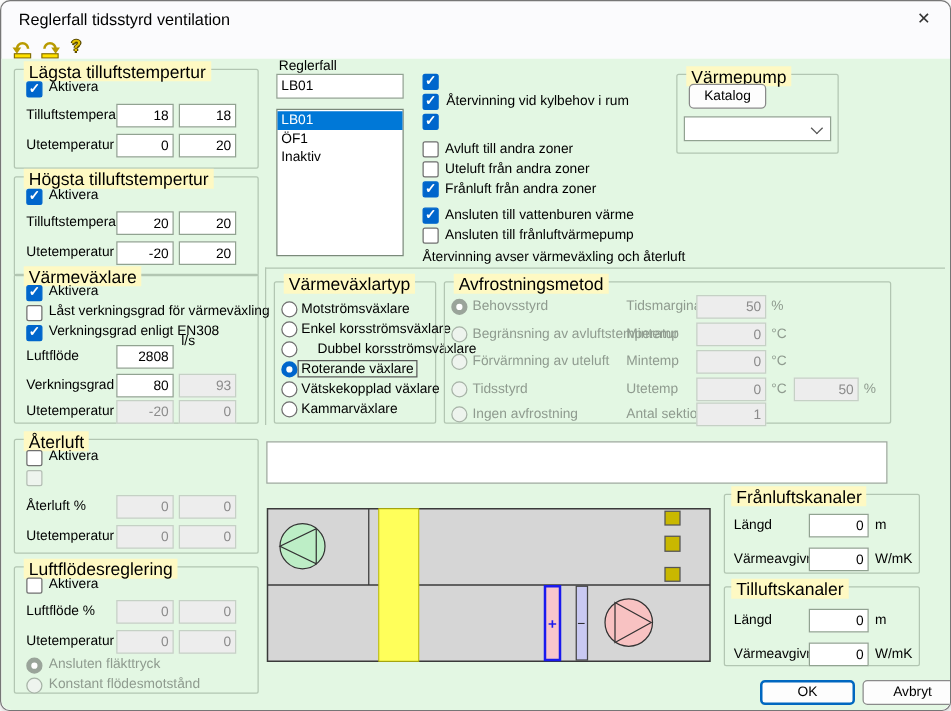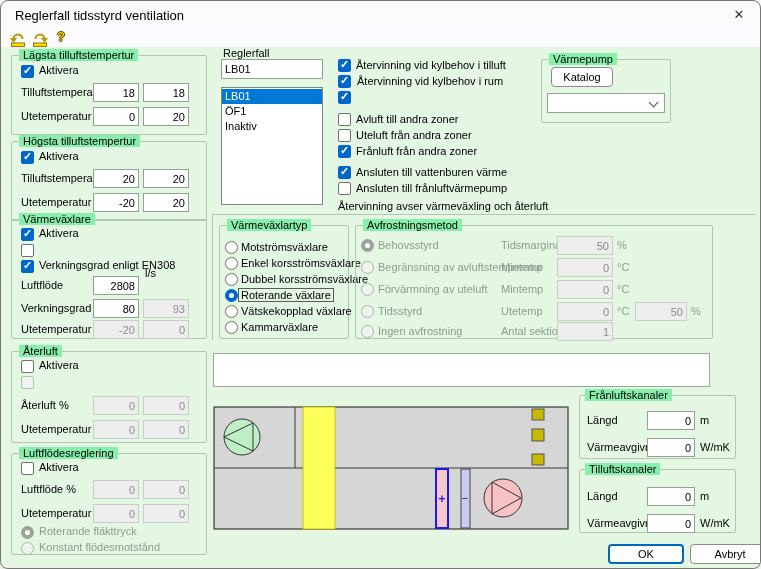--- a/index.html
+++ b/index.html
@@ -8,21 +8,21 @@
     font-size:11px;color:#000;border:1px solid #767676;border-radius:8px;overflow:hidden;
     background:#fbfbfd;box-shadow:0 2px 5px rgba(0,0,0,.18);}
   .body-bg{position:absolute;left:0;top:46px;right:0;bottom:0;background:#e3f7e3;border-radius:0 0 8px 8px;}
   .titlebar{position:absolute;left:0;top:0;right:0;height:28px;display:flex;align-items:center;padding-left:14px;}
   .title{font-size:13px;}
   .close{position:absolute;right:10px;top:4px;width:22px;height:20px;text-align:center;font-size:13px;line-height:20px;color:#333;cursor:default;}
   .tool{position:absolute;width:18px;height:16px;}
   .help-q{position:absolute;font-size:13px;font-weight:bold;color:#e8c500;
     text-shadow:-1px 0 #5a4a00,1px 0 #5a4a00,0 -1px #5a4a00,0 1px #5a4a00;}
   .grp{position:absolute;border:1px solid #b2c6b2;border-radius:2px;}
-  .grp-t{position:absolute;background:#86efac;padding:0 4px;white-space:nowrap;font-size:11px;}
+  .grp-t{position:absolute;background:#fef9c3;padding:0 4px;white-space:nowrap;font-size:14px;}
   .lb{position:absolute;white-space:nowrap;font-size:11px;}
   .lb.dis{color:#8f9b8f;}
   .fld{position:absolute;width:46px;height:19px;border:1px solid #91a391;background:#fff;
     font:11px "Liberation Sans",sans-serif;text-align:right;padding:0 3px;color:#000;}
   .fld.dis{background:#ededed;color:#8b8b8b;border-color:#c5d1c5;}
   .fld.txt{text-align:left;}
   .cb{position:absolute;width:13px;height:13px;border:1px solid #6f6f6f;border-radius:2px;background:#fff;}
   .cb.checked{background:#0066cc;border-color:#0066cc;}
   .cb.checked::after{content:"✓";position:absolute;left:1px;top:-2px;color:#fff;font-size:11px;font-weight:bold;}
   .cb.dis{border-color:#b4beb4;background:#eef4ee;}
@@ -90,20 +90,21 @@
   <input class="fld" style="left: 142px; top: 168px;" value="20">
   <span class="lb" style="left:20px;top:195px">Utetemperatur</span>
   <input class="fld" style="left: 92px; top: 192px;" value="-20">
   <input class="fld" style="left: 142px; top: 192px;" value="20">
 
   <div class="grp" style="left:10px;top:218px;width:196px;height:120px"></div>
   <span class="grp-t" style="left:18px;top:212px">Värmeväxlare</span>
   <span class="cb checked" style="left:20px;top:227px"></span>
   <span class="lb" style="left:38px;top:226px">Aktivera</span>
   <span class="cb" style="left:20px;top:243px"></span>
+  <span class="lb" style="left:38px;top:242px">Låst verkningsgrad för värmeväxling</span>
   <span class="cb checked" style="left:20px;top:259px"></span>
   <span class="lb" style="left:38px;top:258px">Verkningsgrad enligt EN308</span>
   <span class="lb" style="left:20px;top:278px">Luftflöde</span>
   <input class="fld" style="left: 92px; top: 275px;" value="2808">
   <span class="lb" style="left:144px;top:266px">l/s</span>
   <span class="lb" style="left:20px;top:301px">Verkningsgrad %</span>
   <input class="fld" style="left: 92px; top: 298px;" value="80">
   <input class="fld dis" style="left: 142px; top: 298px;" value="93">
   <span class="lb" style="left:20px;top:322px">Utetemperatur</span>
   <input class="fld dis" style="left: 92px; top: 319px;" value="-20">
@@ -125,34 +126,33 @@
   <span class="grp-t" style="left:18px;top:446px">Luftflödesreglering</span>
   <span class="cb" style="left:20px;top:461px"></span>
   <span class="lb" style="left:38px;top:460px">Aktivera</span>
   <span class="lb" style="left:20px;top:482px">Luftflöde %</span>
   <input class="fld dis" style="left: 92px; top: 479px;" value="0">
   <input class="fld dis" style="left: 142px; top: 479px;" value="0">
   <span class="lb" style="left:20px;top:506px">Utetemperatur</span>
   <input class="fld dis" style="left: 92px; top: 503px;" value="0">
   <input class="fld dis" style="left: 142px; top: 503px;" value="0">
   <span class="radio sel dis" style="left:20px;top:525px"></span>
-  <span class="lb dis" style="left:38px;top:524px">Roterande fläkttryck</span>
+  <span class="lb dis" style="left:38px;top:524px">Ansluten fläkttryck</span>
   <span class="radio dis" style="left:20px;top:541px"></span>
   <span class="lb dis" style="left:38px;top:540px">Konstant flödesmotstånd</span>
 
   <span class="lb" style="left:222px;top:46px">Reglerfall</span>
   <input class="fld txt" style="left: 220px; top: 58px; width: 102px; height: 20px;" value="LB01">
   <div class="list">
     <div class="li sel">LB01</div>
     <div class="li">ÖF1</div>
     <div class="li">Inaktiv</div>
   </div>
 
   <span class="cb checked" style="left:337px;top:58px"></span>
-  <span class="lb" style="left:355px;top:58px">Återvinning vid kylbehov i tilluft</span>
   <span class="cb checked" style="left:337px;top:74px"></span>
   <span class="lb" style="left:356px;top:74px">Återvinning vid kylbehov i rum</span>
   <span class="cb checked" style="left:337px;top:90px"></span>
 
   <span class="cb" style="left:337px;top:112px"></span>
   <span class="lb" style="left:355px;top:112px">Avluft till andra zoner</span>
   <span class="cb" style="left:337px;top:128px"></span>
   <span class="lb" style="left:355px;top:128px">Uteluft från andra zoner</span>
   <span class="cb checked" style="left:337px;top:144px"></span>
   <span class="lb" style="left:355px;top:144px">Frånluft från andra zoner</span>
@@ -172,21 +172,21 @@
     <span class="chev"></span>
   </div>
 
   <div class="grp" style="left:218px;top:224px;width:130px;height:114px"></div>
   <span class="grp-t" style="left:226px;top:218px">Värmeväxlartyp</span>
   <span class="radio" style="left:224px;top:240px"></span>
   <span class="lb" style="left:240px;top:240px">Motströmsväxlare</span>
   <span class="radio" style="left:224px;top:256px"></span>
   <span class="lb" style="left:240px;top:256px">Enkel korsströmsväxlare</span>
   <span class="radio" style="left:224px;top:272px"></span>
-  <span class="lb" style="left:240px;top:272px">Dubbel korsströmsväxlare</span>
+  <span class="lb" style="left:253px;top:272px">Dubbel korsströmsväxlare</span>
   <span class="radio sel" style="left:224px;top:288px"></span>
   <span class="lb focusbox" style="left:240px;top:288px">Roterande växlare</span>
   <span class="radio" style="left:224px;top:304px"></span>
   <span class="lb" style="left:240px;top:304px">Vätskekopplad växlare</span>
   <span class="radio" style="left:224px;top:320px"></span>
   <span class="lb" style="left:240px;top:320px">Kammarväxlare</span>
 
   <div class="grp" style="left:354px;top:224px;width:358px;height:114px"></div>
   <span class="grp-t" style="left:362px;top:218px">Avfrostningsmetod</span>
 

